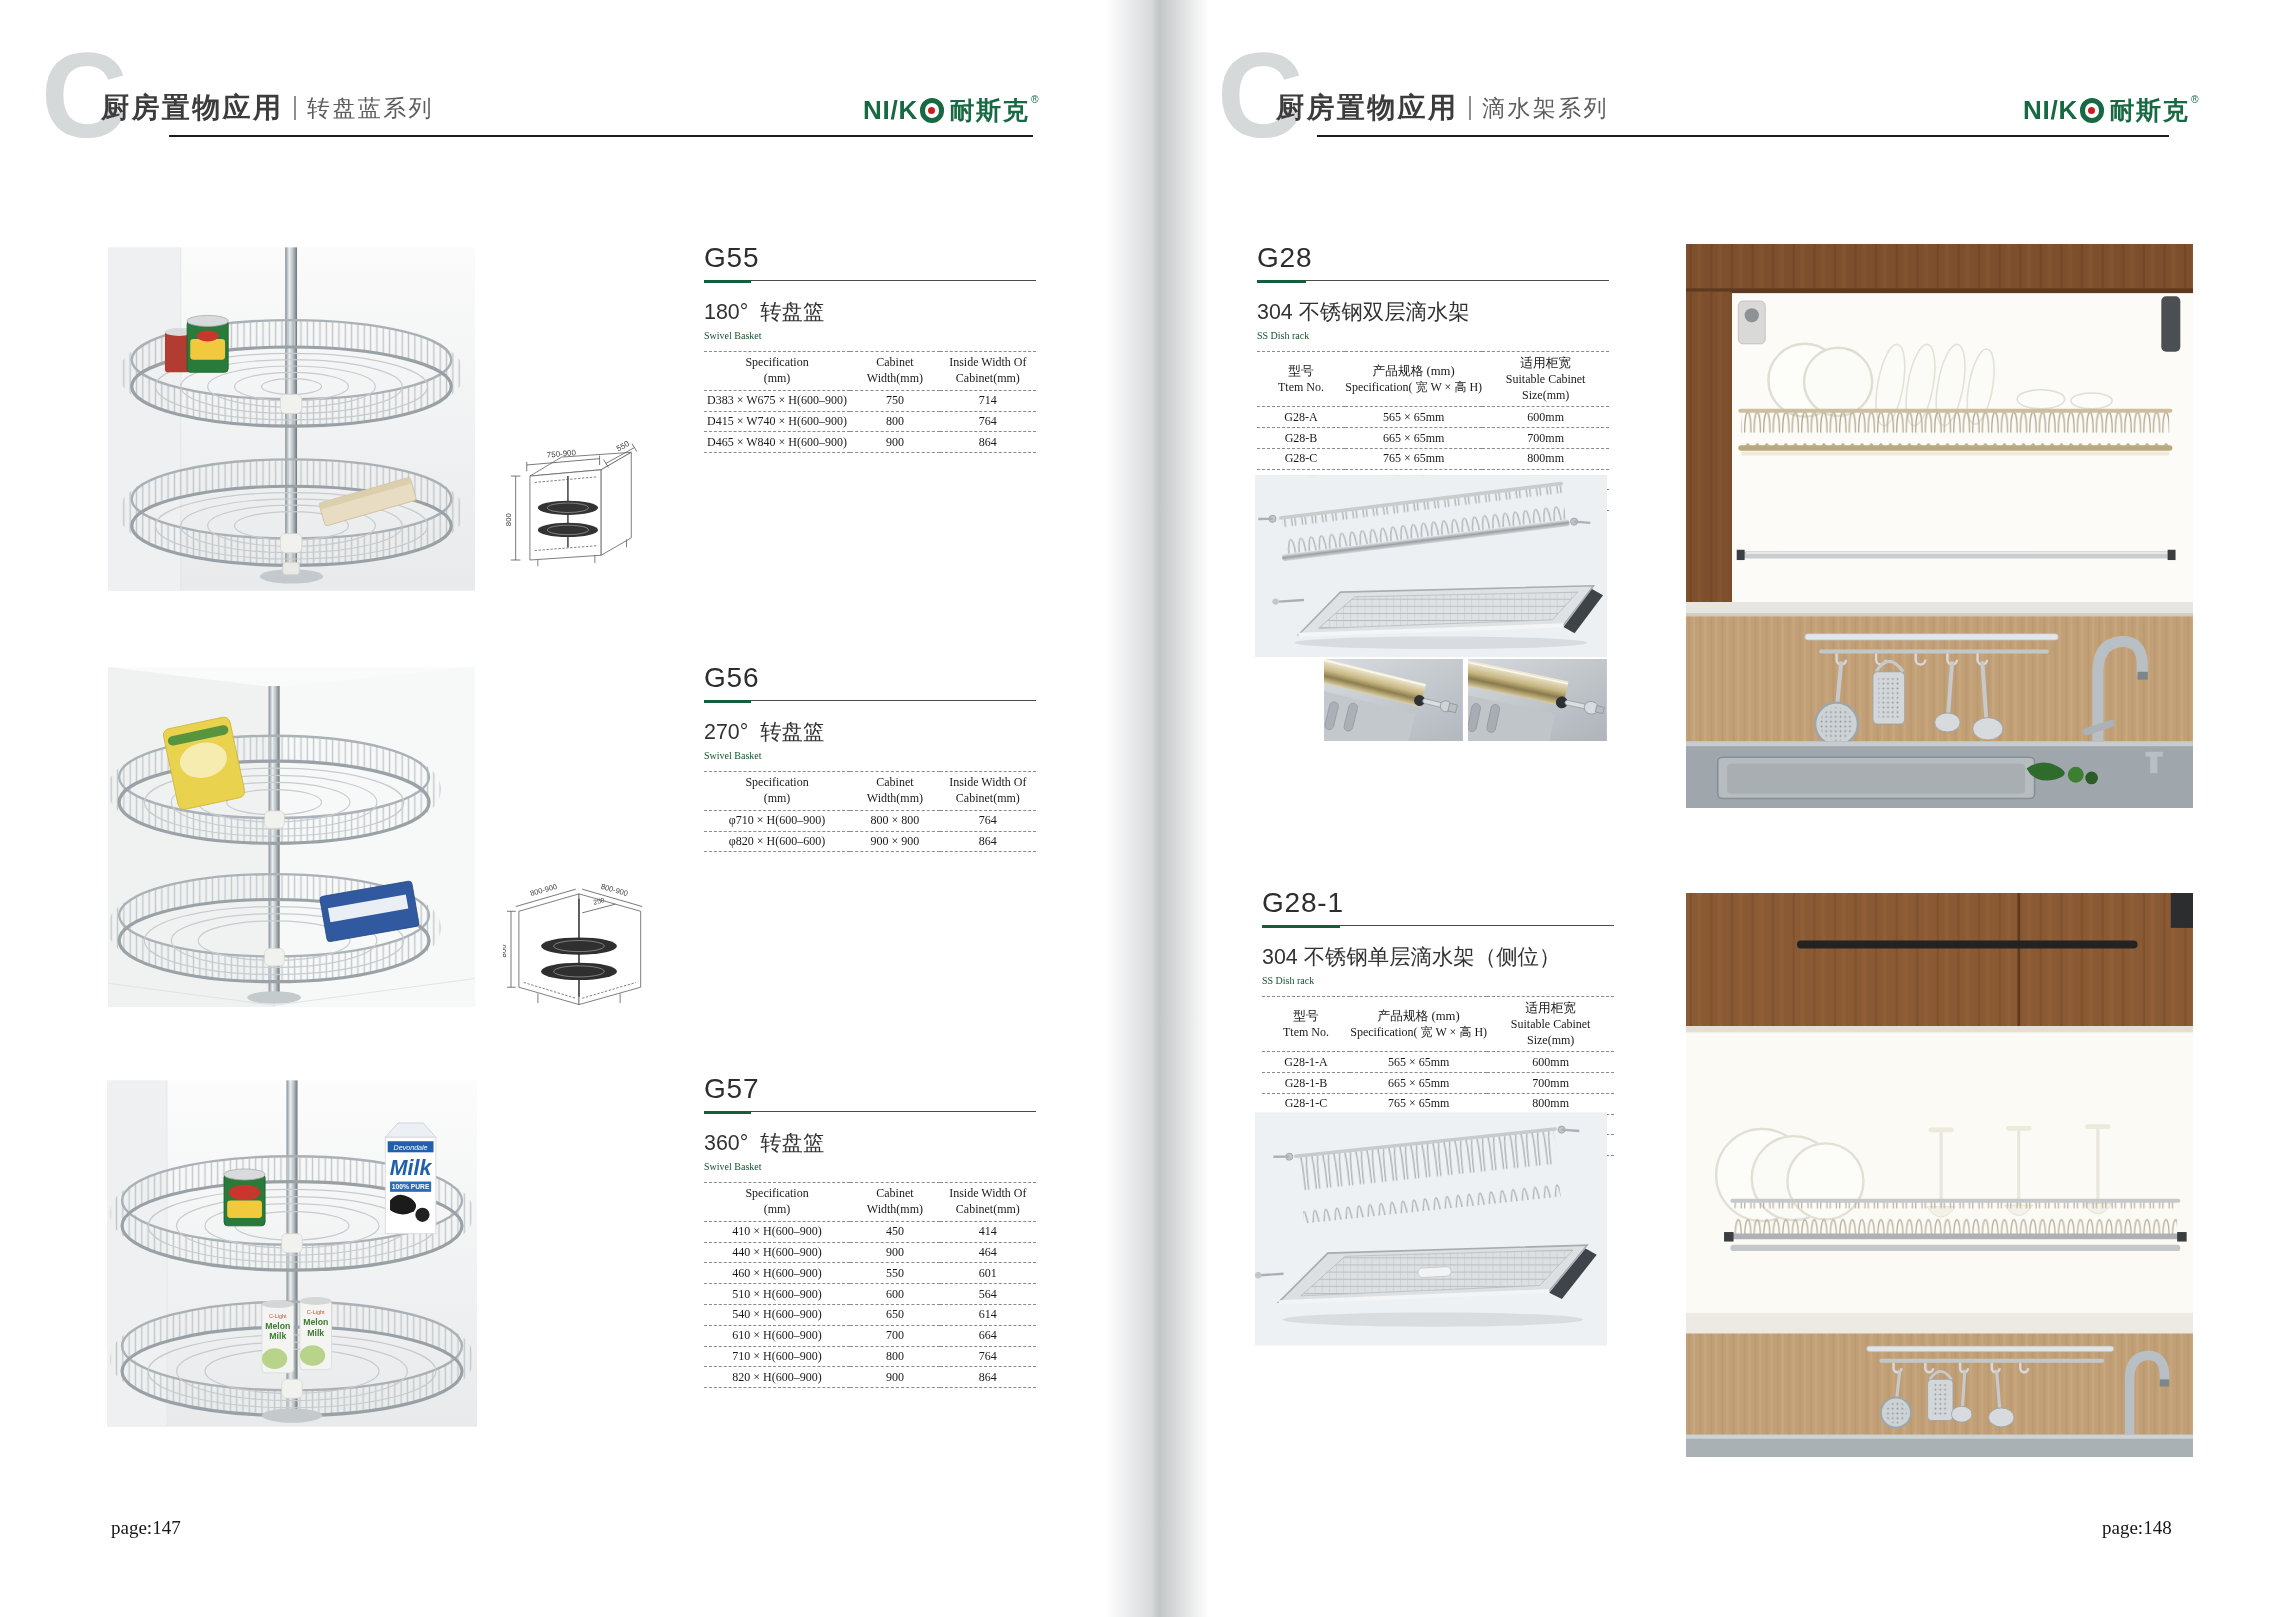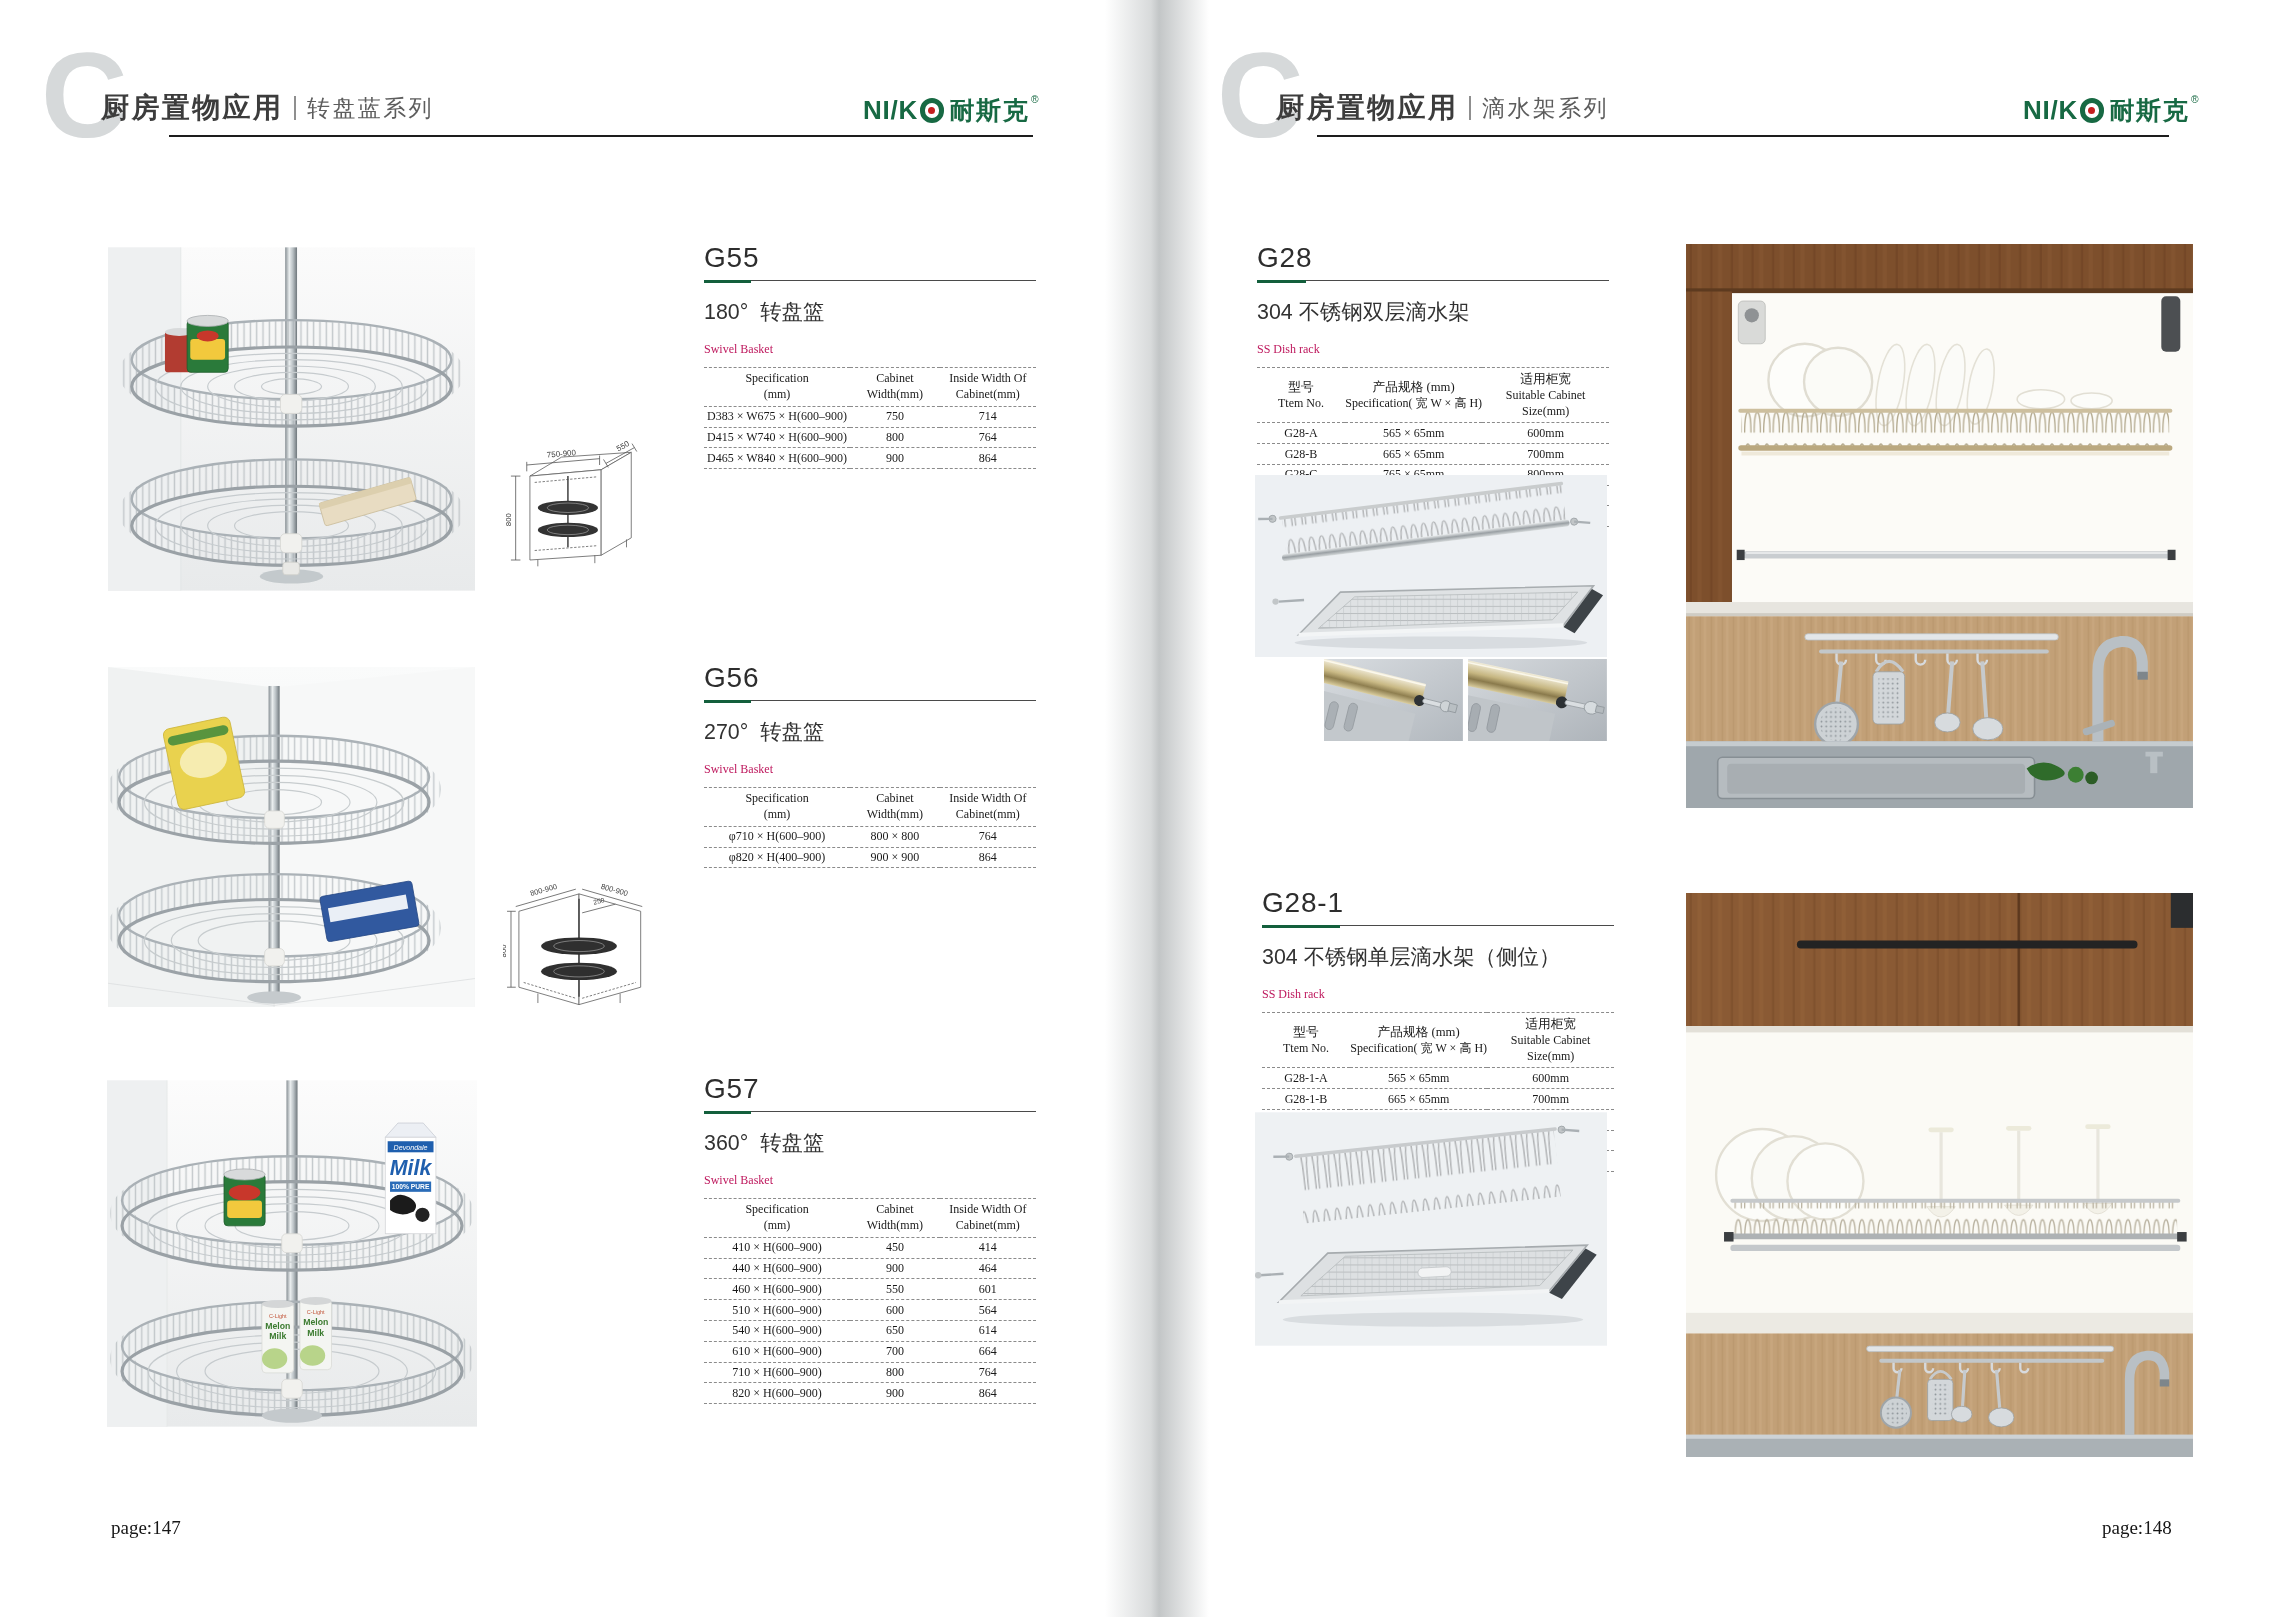--- a/index.html
+++ b/index.html
@@ -22,21 +22,21 @@
   .logo .cjk{font-size:25px;font-weight:bold;color:#176943;margin-left:5.5px;letter-spacing:1.6px;}
   .logo .reg{font-size:10.3px;color:#176943;align-self:flex-start;margin-left:1.6px;}
   .pagelabel{font-family:"Liberation Serif",serif;font-size:19px;color:#161616;}
   
   .sec{position:absolute;}
   .sec-code{font-size:28px;color:#2d2d2d;letter-spacing:0.8px;}
   .sec-rule{position:relative;height:4px;margin-top:5.5px;}
   .sec-rule .g{position:absolute;left:0;top:0;height:3.2px;background:#135f3c;}
   .sec-rule .l{position:absolute;right:0;top:0.8px;height:0.8px;background:#4a4a4a;}
   .sec-cn{margin-top:13.5px;font-size:21.4px;color:#323232;white-space:pre-wrap;}
-  .sec-en{margin-top:16px;font-size:12px;font-family:"Liberation Serif",serif;color:#be185d;}
+  .sec-en{margin-top:4px;font-size:10px;font-family:"Liberation Serif",serif;color:#14532d;}
   table.spec-table{width:100%;border-collapse:collapse;margin-top:10.3px;
     font-family:"Liberation Serif",serif;color:#191919;border-bottom:0.8px dashed #8b8b8b;}
   table.spec-table th,table.spec-table td{border-top:0.8px dashed #8b8b8b;text-align:center;font-weight:normal;}
   table.spec-table th{padding:3.2px 0;}
   table.spec-table th span{display:block;font-size:12px;line-height:1.3;}
   table.spec-table td{font-size:12px;padding:2.4px 0;}
   table.swivel .c1{width:44%;} table.swivel .c2{width:27%;} table.swivel .c3{width:29%;}
   table.dish .c1{width:25%;} table.dish .c2{width:39%;} table.dish .c3{width:36%;}
   table.dish th .cn{font-size:12.7px;} table.dish th .en{font-size:12px;}
   
@@ -156,21 +156,21 @@
           </th>
     </tr>
       </thead>
     <tbody>
       <tr>
           <td>φ710 × H(600–900)</td>
           <td>800 × 800</td>
           <td>764</td>
         </tr>
       <tr>
-          <td>φ820 × H(400–900)</td>
+          <td>φ820 × H(600–600)</td>
           <td>900 × 900</td>
           <td>864</td>
         </tr>
     </tbody>
   </table>
 </div>
 
 <div class="sec" style="left:704px;top:1073px;width:332px;">
   <div class="sec-code">G57</div>
   <div class="sec-rule">

